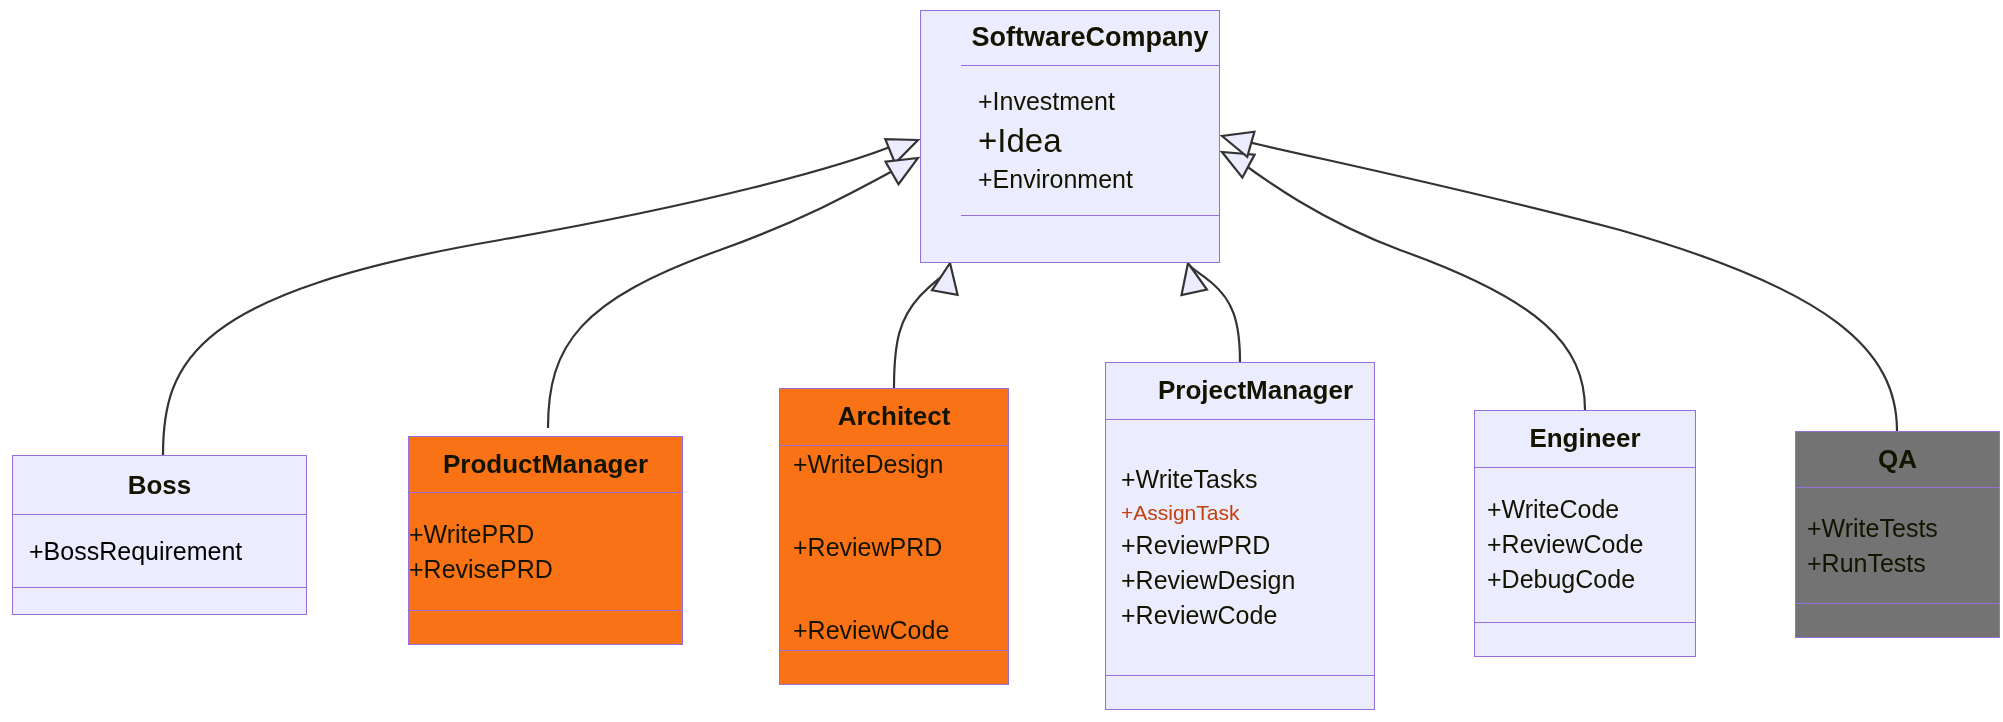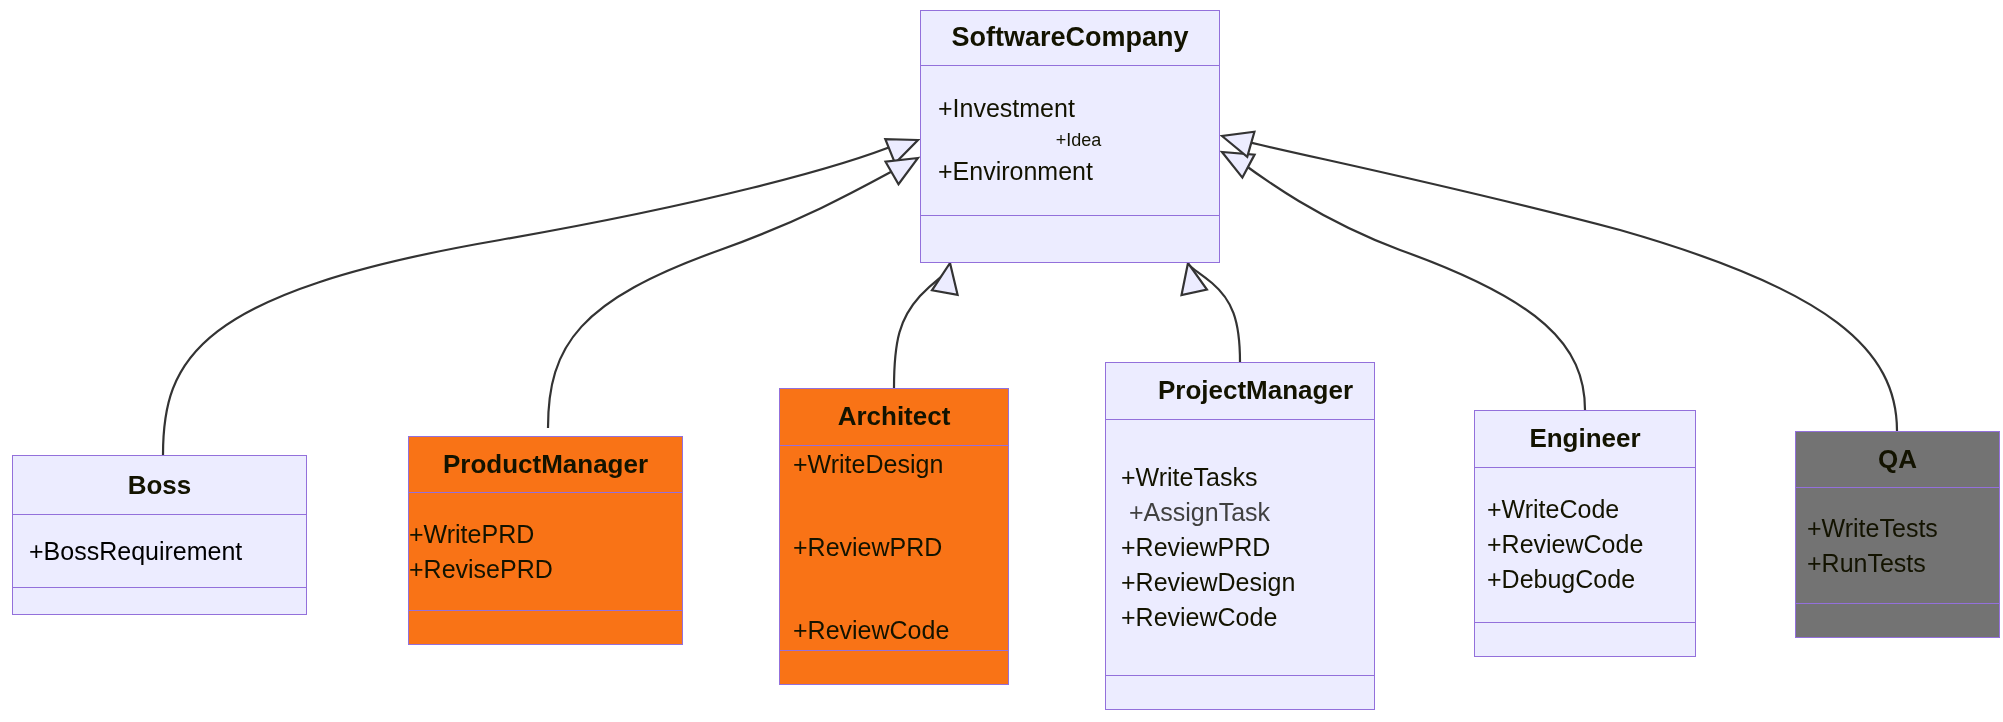--- a/index.html
+++ b/index.html
@@ -86,25 +86,25 @@
       <g>
         <path d="M 1585,410 C 1585,345 1540,300 1400,250 C 1320,220 1265,180 1238,160" fill="none" stroke="#333333" stroke-width="2.2"></path>
         <polygon points="0,0 -30,-13 -30,13" fill="#ECECFF" stroke="#333333" stroke-width="2.2" stroke-linejoin="miter" transform="translate(1222,152) rotate(208)"></polygon>
       </g>
       <g>
         <path d="M 1897,431 C 1897,350 1830,290 1620,230 C 1450,185 1300,155 1240,140" fill="none" stroke="#333333" stroke-width="2.2"></path>
         <polygon points="0,0 -30,-13 -30,13" fill="#ECECFF" stroke="#333333" stroke-width="2.2" stroke-linejoin="miter" transform="translate(1222,136) rotate(196)"></polygon>
       </g>
     </svg>
   <div id="nodes">
-      <div class="uml-class" style="left: 920px; top: 10px; width: 300px; height: 253px; background: rgb(236, 236, 255); border-color: rgb(147, 112, 219);">
+      <div class="uml-class" style="left: 920px; top: 10px; width: 300px; height: 253px; background: rgb(236, 236, 255); border-color: rgb(147, 112, 219); padding-left: 40px;">
         <div class="uml-title" style="height: 55px; font-size: 27px; border-bottom-color: rgb(147, 112, 219); color: rgb(19, 19, 0);">SoftwareCompany</div>
         <div class="uml-members" style="height: 152px; border-bottom-color: rgb(147, 112, 219); padding-left: 17px;">
           <div class="uml-member" style="font-size: 25px; padding: 5px 0px; color: rgb(19, 19, 0);">+Investment</div>
-          <div class="uml-member" style="font-size: 18px; padding: 5px 0px; color: rgb(19, 19, 0); text-align: center;">+Idea</div>
+          <div class="uml-member" style="font-size: 33px; padding: 5px 0px; color: rgb(19, 19, 0);">+Idea</div>
           <div class="uml-member" style="font-size: 25px; padding: 5px 0px; color: rgb(19, 19, 0);">+Environment</div>
         </div>
         <div class="uml-methods" style="height: 46px;"></div>
       </div>
       <div class="uml-class" style="left: 12px; top: 455px; width: 295px; height: 160px; background: rgb(236, 236, 255); border-color: rgb(147, 112, 219);">
         <div class="uml-title" style="height: 60px; font-size: 26px; border-bottom-color: rgb(147, 112, 219); color: rgb(19, 19, 0);">Boss</div>
         <div class="uml-members" style="height: 74px; border-bottom-color: rgb(147, 112, 219); padding-left: 16px;">
           <div class="uml-member" style="font-size: 25px; padding: 5px 0px; color: #000000;">+BossRequirement</div>
         </div>
         <div class="uml-methods" style="height: 26px;"></div>
@@ -123,21 +123,21 @@
           <div class="uml-member" style="font-size: 25px; padding: 5px 0px; color: rgb(19, 19, 0);">+WriteDesign</div>
           <div class="uml-member" style="font-size: 25px; padding: 5px 0px; color: rgb(19, 19, 0);">+ReviewPRD</div>
           <div class="uml-member" style="font-size: 25px; padding: 5px 0px; color: rgb(19, 19, 0);">+ReviewCode</div>
         </div>
         <div class="uml-methods" style="height: 33px;"></div>
       </div>
       <div class="uml-class" style="left: 1105px; top: 362px; width: 270px; height: 348px; background: rgb(236, 236, 255); border-color: rgb(147, 112, 219);">
         <div class="uml-title" style="height: 57px; font-size: 26px; border-bottom-color: rgb(147, 112, 219); color: rgb(19, 19, 0); padding-left: 31px;">ProjectManager</div>
         <div class="uml-members" style="height: 258px; border-bottom-color: rgb(147, 112, 219); padding-left: 15px;">
           <div class="uml-member" style="font-size: 25px; padding: 5px 0px; color: rgb(19, 19, 0);">+WriteTasks</div>
-          <div class="uml-member" style="font-size: 25px; padding: 5px 0px; color: #404040; margin-left: 8px;">+AssignTask</div>
+          <div class="uml-member" style="font-size: 21px; padding: 5px 0px; color: #c2410c;">+AssignTask</div>
           <div class="uml-member" style="font-size: 25px; padding: 5px 0px; color: rgb(19, 19, 0);">+ReviewPRD</div>
           <div class="uml-member" style="font-size: 25px; padding: 5px 0px; color: rgb(19, 19, 0);">+ReviewDesign</div>
           <div class="uml-member" style="font-size: 25px; padding: 5px 0px; color: rgb(19, 19, 0);">+ReviewCode</div>
         </div>
         <div class="uml-methods" style="height: 33px;"></div>
       </div>
       <div class="uml-class" style="left: 1474px; top: 410px; width: 222px; height: 247px; background: rgb(236, 236, 255); border-color: rgb(147, 112, 219);">
         <div class="uml-title" style="height: 57px; font-size: 26px; border-bottom-color: rgb(147, 112, 219); color: rgb(19, 19, 0);">Engineer</div>
         <div class="uml-members" style="height: 157px; border-bottom-color: rgb(147, 112, 219); padding-left: 12px;">
           <div class="uml-member" style="font-size: 25px; padding: 5px 0px; color: rgb(19, 19, 0);">+WriteCode</div>

